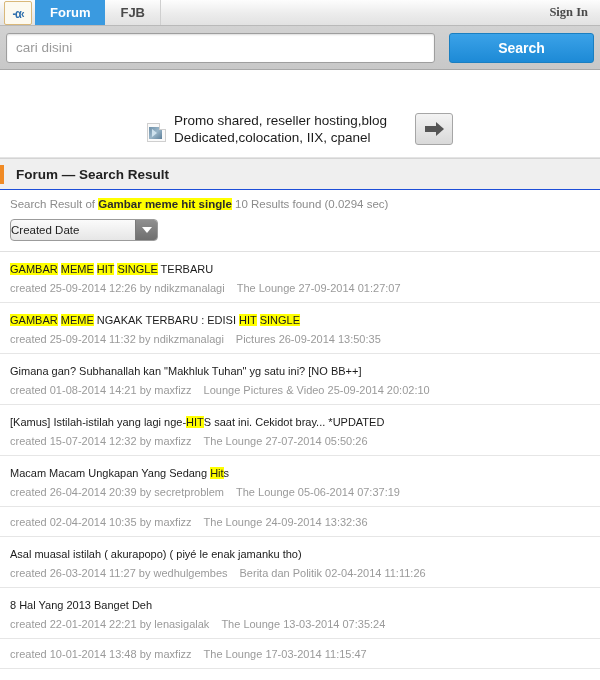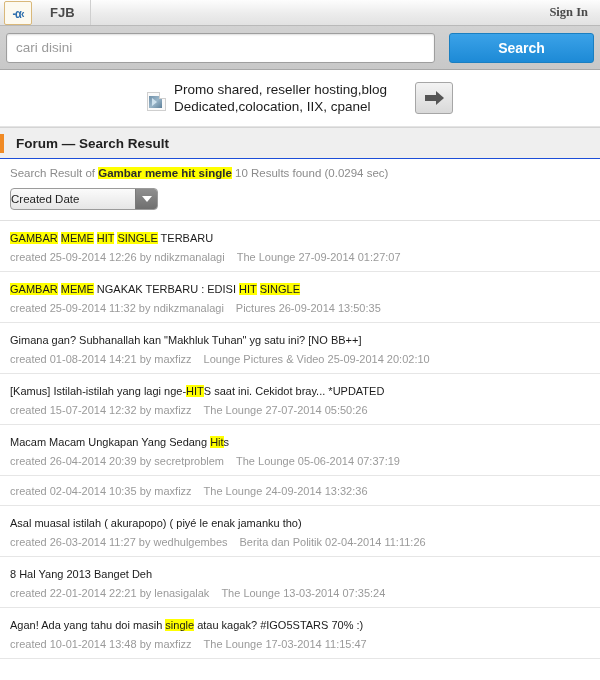--- a/index.html
+++ b/index.html
@@ -96,20 +96,21 @@
   }
 
   
   .ad-area {
     height: 57px;
     background: #ffffff;
     border-bottom: 1px solid #e4e4e4;
     display: flex;
     align-items: center;
     justify-content: center;
+    margin-top: 31px;
   }
   .ad-box {
     display: flex;
     align-items: center;
     gap: 8px;
   }
   .broken-img {
     width: 19px; height: 19px;
     position: relative;
     flex: none;
@@ -257,20 +258,23 @@
     color: #9a9a9a;
   }
   .result-sub .gap { display: inline-block; width: 12px; }
 </style>
 </head>
 <body>
 
 <div class="topbar">
   <div class="logo-box">
     <span class="logo-glyph">-α‹</span>
+  </div>
+  <div class="tab active">
+    <span>Forum</span>
   </div>
   <div class="tab">
     <span>FJB</span>
   </div>
   <div class="signin">
     <span>Sign In</span>
   </div>
 </div>
 
 <div class="searchbar">
@@ -338,16 +342,15 @@
     </div>
     <div class="result-row">
       <div class="result-title"><span>Asal muasal istilah ( akurapopo) ( piyé le enak jamanku tho)</span></div>
       <div class="result-sub"><span>created 26-03-2014 11:27 by wedhulgembes</span><span class="gap"></span><span>Berita dan Politik 02-04-2014 11:11:26</span></div>
     </div>
     <div class="result-row">
       <div class="result-title"><span>8 Hal Yang 2013 Banget Deh</span></div>
       <div class="result-sub"><span>created 22-01-2014 22:21 by lenasigalak</span><span class="gap"></span><span>The Lounge 13-03-2014 07:35:24</span></div>
     </div>
     <div class="result-row">
-      <div class="result-title"><span>Agan! Ada yang tahu doi masih </span><span class="hl-soft">single</span><span> atau kagak? #IGO5STARS 70% :)</span></div>
       <div class="result-sub"><span>created 10-01-2014 13:48 by maxfizz</span><span class="gap"></span><span>The Lounge 17-03-2014 11:15:47</span></div>
     </div>
   </div>
 
 </body></html>

